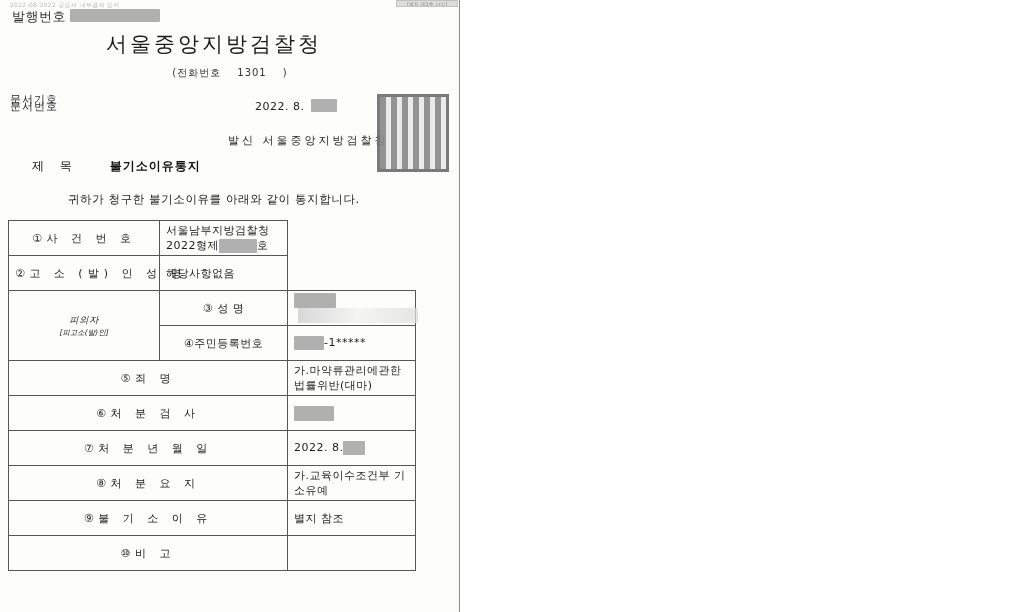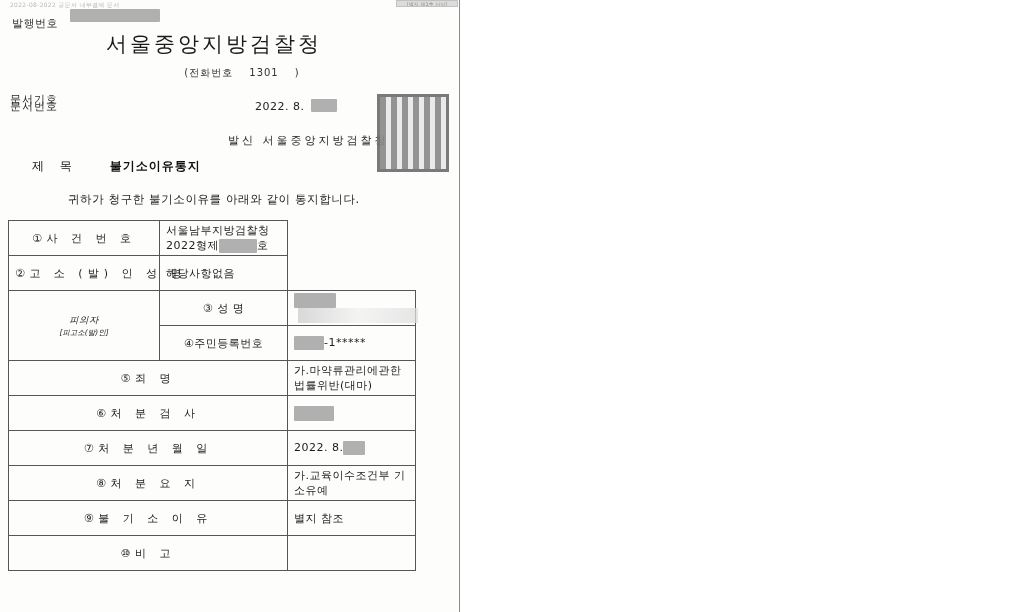--- a/index.html
+++ b/index.html
@@ -65,22 +65,22 @@
   .issue-row {
     position: absolute;
     left: 12px;
     top: 8px;
     width: 420px;
     height: 16px;
   }
   .issue-label {
     position: absolute;
     left: 0px;
-    top: 8px;
-    font-size: 11px;
+    top: 0px;
+    font-size: 13px;
     color: #2d2d2d;
     letter-spacing: 0.5px;
   }
   .redact {
     background: #b0b0b0;
     display: inline-block;
     border-radius: 1px;
   }
   .issue-redact {
     position: absolute;
@@ -98,21 +98,21 @@
     width: 428px;
     text-align: center;
     font-size: 21px;
     letter-spacing: 3px;
     color: #1a1a1a;
     font-family: "DejaVu Serif", "Liberation Serif", serif;
   }
 
   .phone-line {
     position: absolute;
-    left: 12px;
+    left: 0;
     top: 66px;
     width: 460px;
     text-align: center;
     font-size: 10px;
     color: #333;
     letter-spacing: 1px;
   }
   .phone-line .num { letter-spacing: 1px; margin: 0 16px; }
 
   

